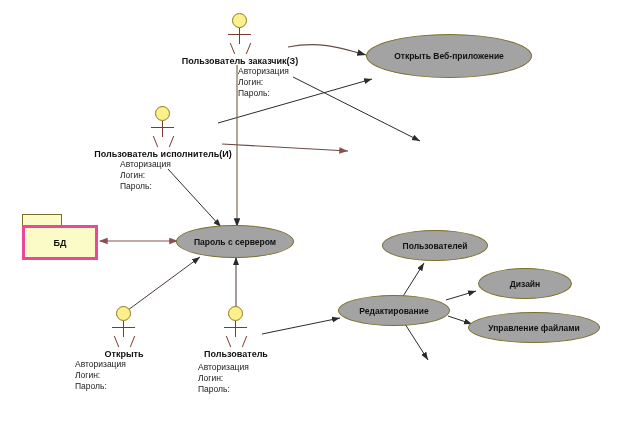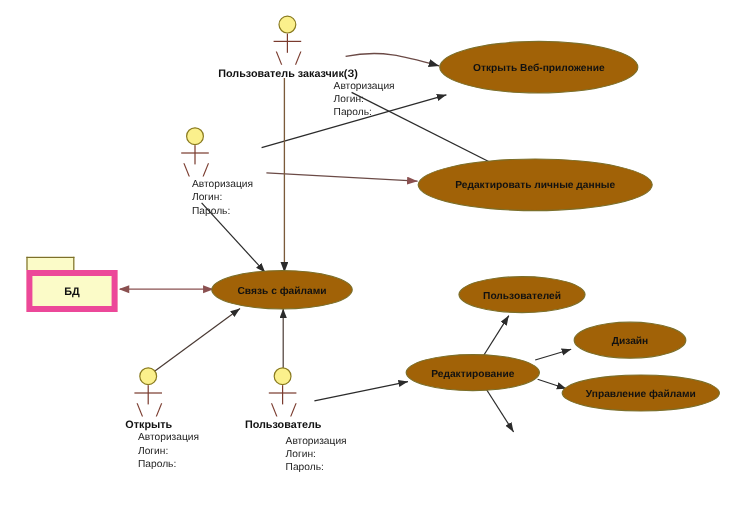--- a/index.html
+++ b/index.html
@@ -20,39 +20,39 @@
   .actor .body{position:absolute;left:21px;top:15px;width:1px;height:16px;background:#7a3b2e;}
   .actor .arms{position:absolute;left:10px;top:21px;width:23px;height:1px;background:#7a3b2e;}
   .actor .legL{position:absolute;left:14px;top:30px;width:9px;height:11px;
     border-left:1px solid #7a3b2e;transform:skewX(22deg);}
   .actor .legR{position:absolute;left:21px;top:30px;width:9px;height:11px;
     border-right:1px solid #7a3b2e;transform:skewX(-22deg);}
   .actor .aname{
     font-size:9px;font-weight:bold;color:#111;white-space:nowrap;text-align:center;
     margin-top:1px;
   }
-  .actor .attrs{font-size:8.5px;color:#222;line-height:11px;white-space:nowrap;padding-left:40px;}
+  .actor .attrs{font-size:8.5px;color:#222;line-height:11px;white-space:nowrap;}
 
   
   .uc{
-    position:absolute;background:#a16207;border:1px solid #7c6f2a;border-radius:50%;
+    position:absolute;background:#a3a3a3;border:1px solid #7c6f2a;border-radius:50%;
     display:flex;align-items:center;justify-content:center;text-align:center;
     font-size:8.5px;font-weight:bold;color:#111;box-sizing:border-box;
   }
   .uc span{display:block;padding:0 4px;line-height:10px;}
 
   
   .pkg{position:absolute;}
   .pkg .tab{
     position:absolute;left:0;top:0;width:40px;height:11px;
     background:#fbfbc8;border:1px solid #7c6f2a;border-bottom:none;box-sizing:border-box;
   }
   .pkg .boxb{
     position:absolute;left:0;top:11px;width:76px;height:35px;
-    background:#fbfbc8;border:5px solid #ec4899;box-sizing:border-box;
+    background:#fbfbc8;border:3px solid #ec4899;box-sizing:border-box;
     display:flex;align-items:center;justify-content:center;
     font-size:9px;font-weight:bold;color:#111;
   }
 </style>
 </head>
 <body>
 
 <div id="canvas">
 
   <svg class="edges" viewBox="0 0 617 421" xmlns="http://www.w3.org/2000/svg">
@@ -114,20 +114,21 @@
   </div>
 
   <div class="actor" style="left:78px;top:105px;width:170px;">
     <div class="stick">
       <div class="head"></div>
       <div class="body"></div>
       <div class="arms"></div>
       <div class="legL"></div>
       <div class="legR"></div>
     </div>
+    <div class="aname">Пользователь исполнитель(И)</div>
     <div class="attrs" style="margin-left:42px;">
       <div>Авторизация</div>
       <div>Логин:</div>
       <div>Пароль:</div>
     </div>
   </div>
 
   <div class="actor" style="left:72px;top:305px;width:104px;">
     <div class="stick">
       <div class="head"></div>
@@ -162,26 +163,23 @@
 
   <div class="pkg" style="left:22px;top:213px;width:78px;height:48px;">
     <div class="tab"></div>
     <div class="boxb">БД</div>
   </div>
 
   <div class="uc" style="left:366px;top:33px;width:166px;height:44px;">
     <span>Открыть Веб-приложение</span>
   </div>
 
-  <div class="uc" style="left:348px;top:131px;width:196px;height:44px;">
-    <span>Редактировать личные данные</span>
-  </div>
 
   <div class="uc" style="left:176px;top:224px;width:118px;height:33px;">
-    <span>Связь с файлами</span>
+    <span>Пароль с сервером</span>
   </div>
 
   <div class="uc" style="left:382px;top:229px;width:106px;height:31px;">
     <span>Пользователей</span>
   </div>
 
   <div class="uc" style="left:338px;top:294px;width:112px;height:31px;">
     <span>Редактирование</span>
   </div>
 

